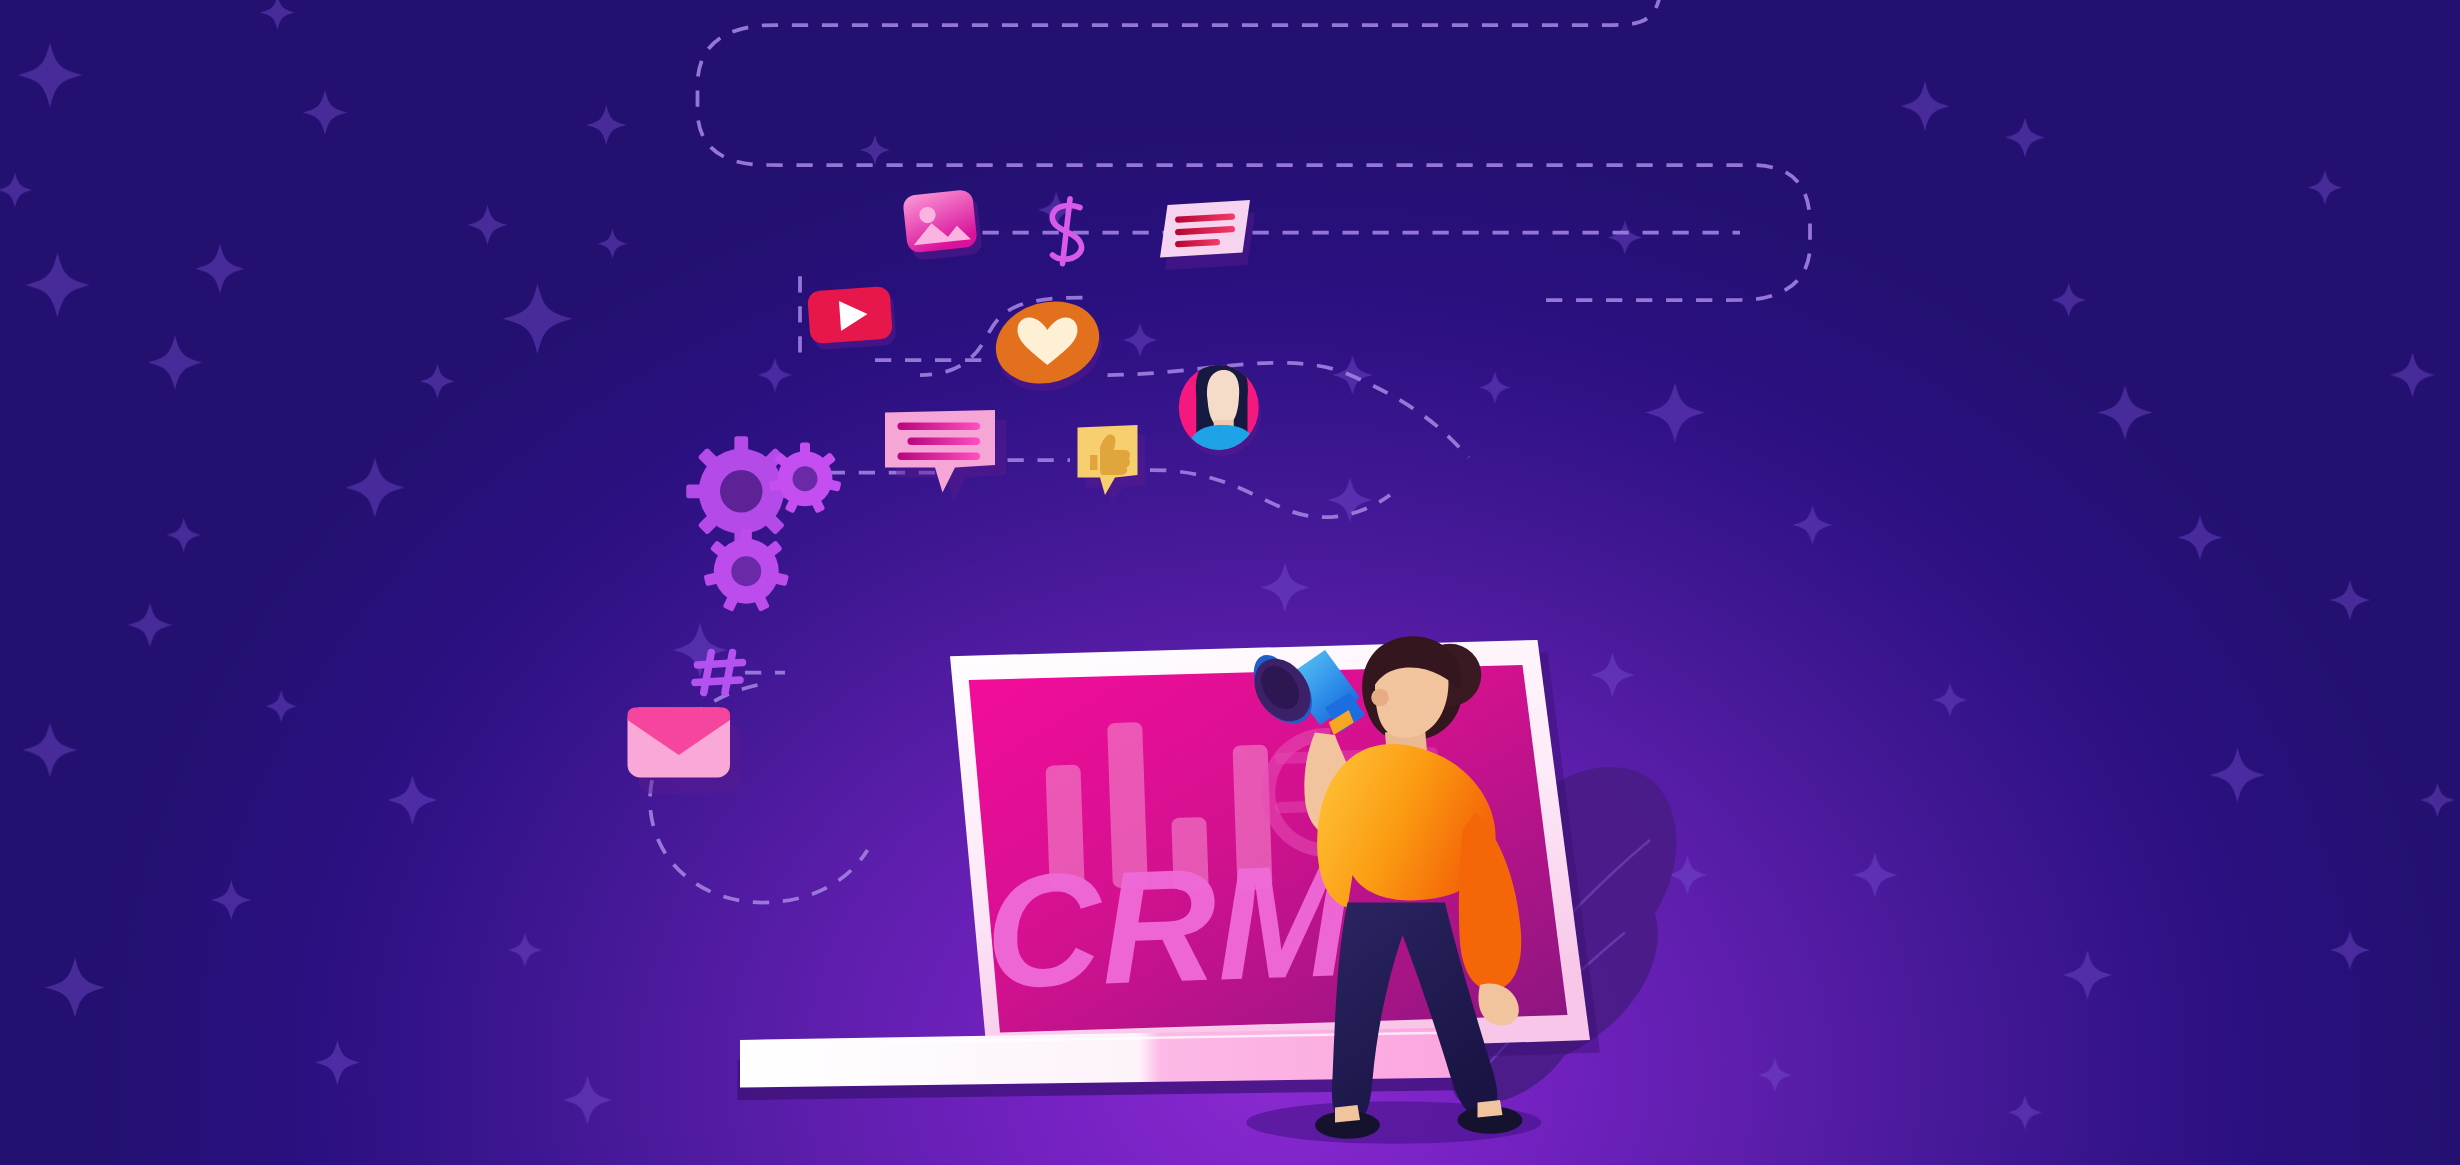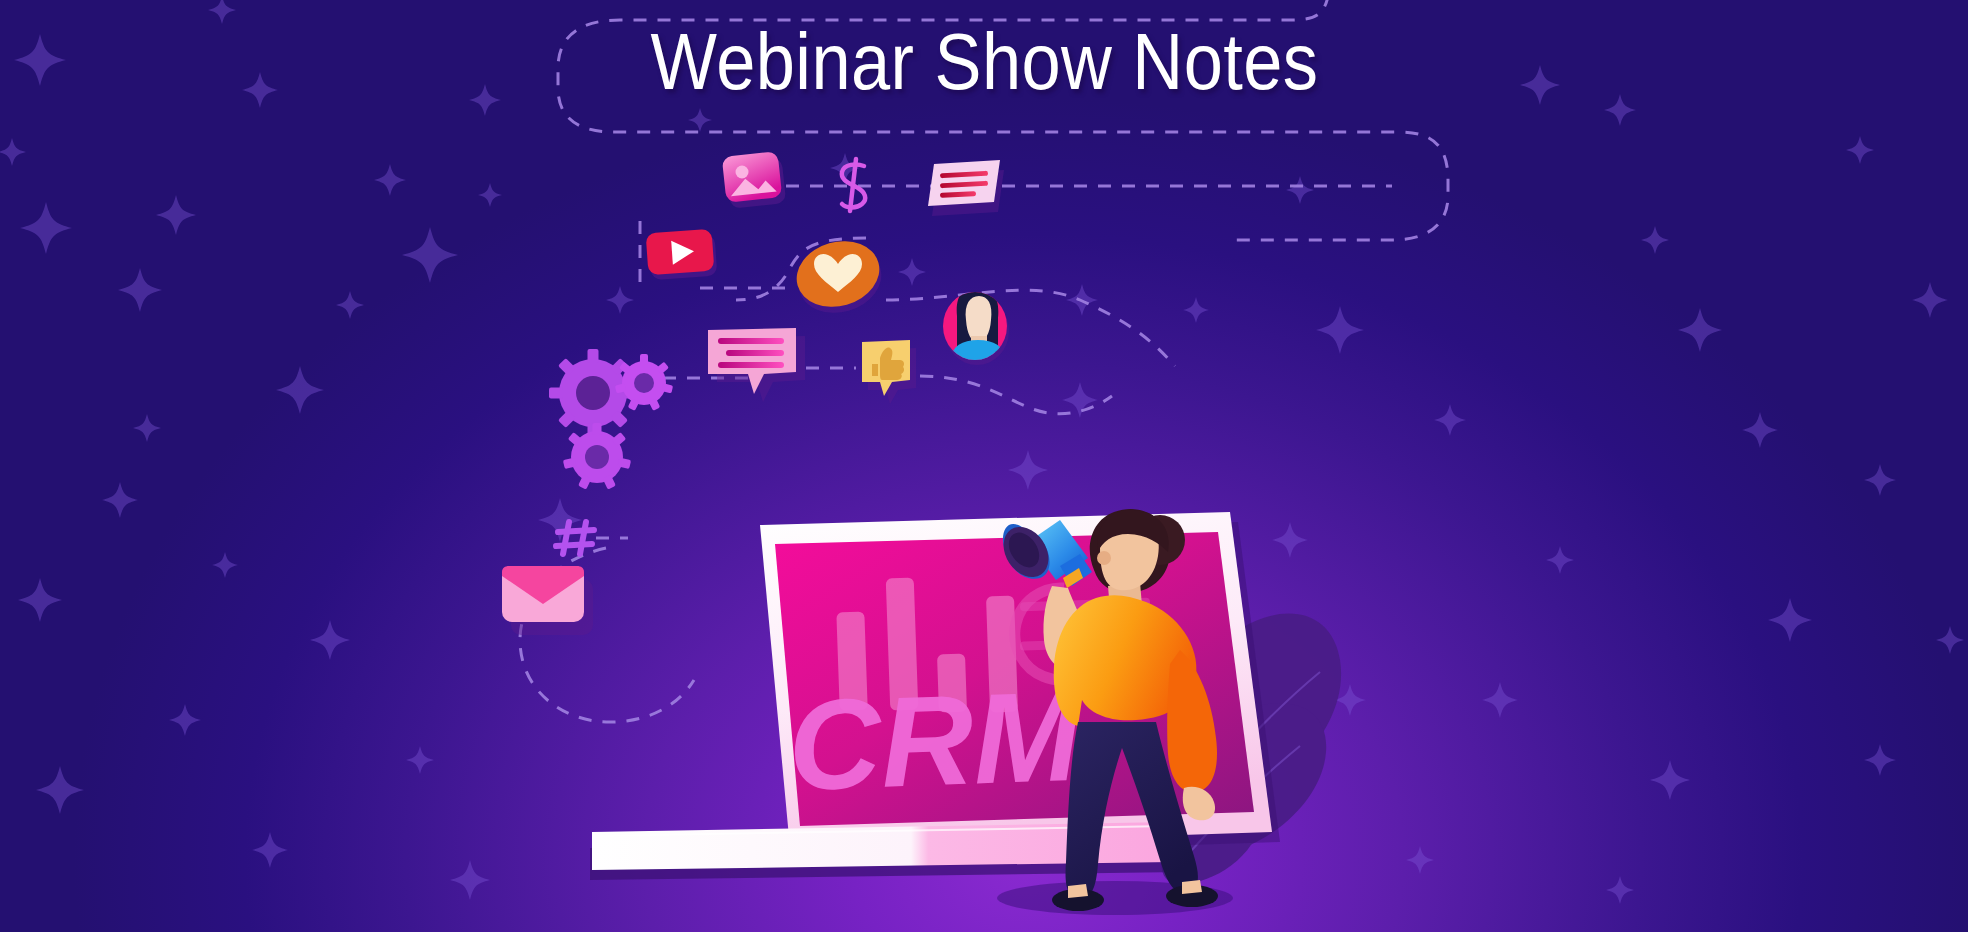--- a/index.html
+++ b/index.html
@@ -431,17 +431,14 @@
       <path d="M556,546 L592,544"></path>
     </g>
 
     <g>
       <rect x="506" y="572" width="82" height="56" rx="10" fill="#5b1a8f" opacity="0.45" transform="translate(5,7)"></rect>
       <rect x="502" y="566" width="82" height="56" rx="10" fill="#f9a8d8"></rect>
       <path d="M502,576 L543,604 L584,576 L584,572 C584,568 581,566 577,566 L509,566 C505,566 502,568 502,572 Z" fill="#f5459f"></path>
     </g>
   </svg>
 
-  <div id="title-wrap">
-    <span id="title-text">Webinar Show Notes</span>
-  </div>
 
 </div>
 
 </body></html>

